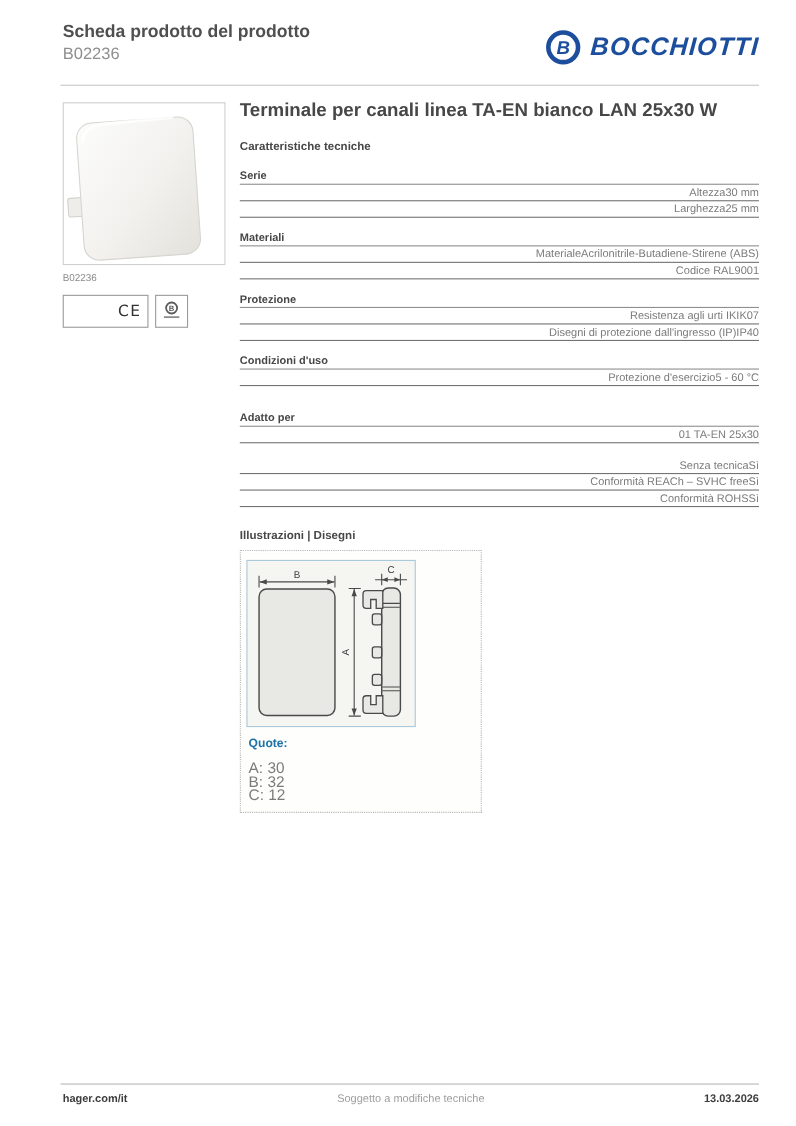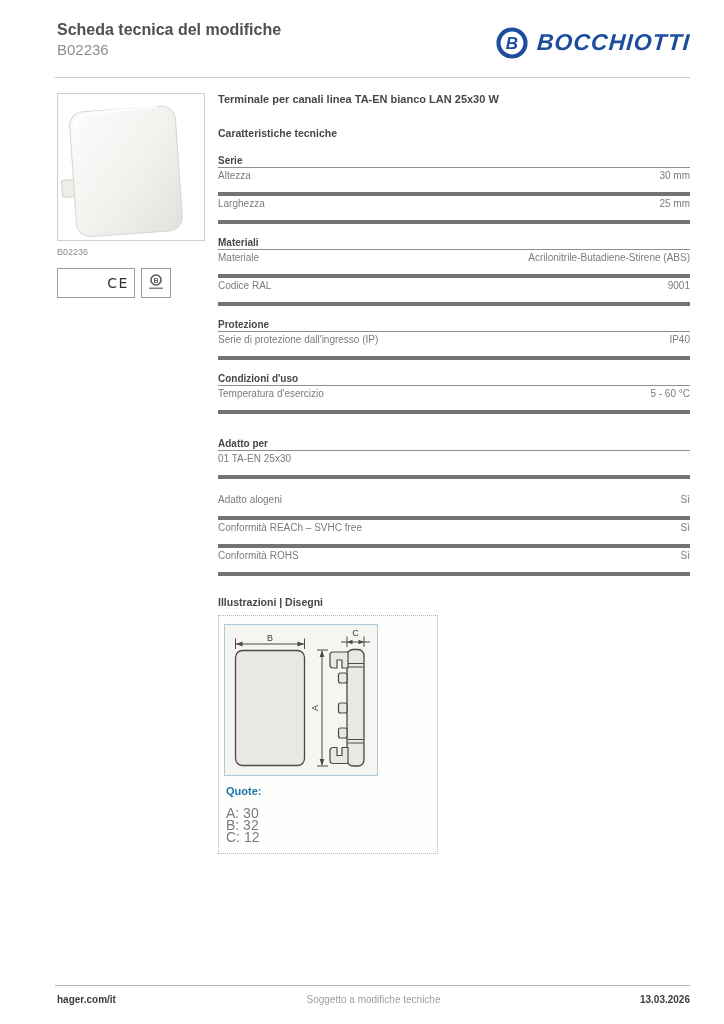--- a/index.html
+++ b/index.html
@@ -25,30 +25,30 @@
   .certs{margin-top:11px;display:flex;gap:6px;align-items:flex-start;}
   .cert-box{border:1px solid #9a9a9a;background:#fff;display:flex;flex-direction:column;
             align-items:center;justify-content:center;}
   .cert-ce{width:32px;height:28px;padding-left:44px;}
   .cert-ce span{font-size:14px;color:#303030;letter-spacing:1.5px;
                 font-family:"DejaVu Sans", sans-serif;}
   .cert-q{width:28px;height:28px;}
 
   
   .right-col{position:absolute;left:218px;top:93px;width:472px;}
-  .prod-title{font-size:11px;font-weight:bold;color:#474747;line-height:13px;}
+  .prod-title{font-size:17px;font-weight:bold;color:#474747;line-height:13px;}
   .char-heading{margin-top:21px;font-size:10.5px;font-weight:bold;color:#474747;}
   #tech-sections{margin-top:3px;}
   .section{margin-top:13px;}
   #tech-sections .section:nth-child(1){margin-top:16px;}
   #tech-sections .section:nth-child(5){margin-top:24px;}
   .sec-title{font-size:10px;font-weight:bold;color:#474747;
              padding-bottom:1px;border-bottom:1px solid #8f8f8f;}
-  .row{display:flex;justify-content:space-between;font-size:10px;color:#7b7b7b;
-       padding:2px 0 11px;border-bottom:4px solid #737373;line-height:11px;}
+  .row{display:flex;justify-content:flex-end;font-size:10px;color:#7b7b7b;
+       padding:2px 0 1px;border-bottom:1px solid #737373;line-height:11px;}
   .val{text-align:right;white-space:nowrap;}
 
   .ill-heading{margin-top:20px;font-size:10.5px;font-weight:bold;color:#474747;}
   .ill-box{margin-top:7px;width:208px;border:1px dotted #b5b5b5;background:#fefefd;
            padding:8px 5px 10px 5px;}
   .draw-box{width:152px;height:150px;border:1px solid #a9c9dc;background:#f5f5f2;}
   .draw-box svg{display:block;}
   .quote-heading{margin-top:9px;margin-left:2px;font-size:11px;font-weight:bold;color:#1e74a8;}
   #quote-list{margin-top:10px;margin-left:2px;}
   .quote-line{font-size:14px;color:#7b7b7b;line-height:12px;}
@@ -61,21 +61,21 @@
   .ftr-center{color:#9e9e9e;position:absolute;left:0;right:0;text-align:center;}
   .ftr-right{font-weight:bold;color:#3c3c3c;}
 </style>
 </head>
 <body>
 
 <div class="page">
 
   <header class="hdr">
     <div>
-      <h1>Scheda tecnica del modifiche</h1>
+      <h1>Scheda prodotto del prodotto</h1>
       <div class="subtitle">B02236</div>
     </div>
     <div class="logo">
       <svg width="36" height="36" viewBox="0 0 36 36">
         <circle cx="18" cy="19" r="13.5" fill="none" stroke="#1c4e9d" stroke-width="4.2"></circle>
         <text x="18" y="25" text-anchor="middle" font-size="17" font-weight="bold" font-style="italic" fill="#1c4e9d">B</text>
       </svg>
       <span class="logo-text">BOCCHIOTTI</span>
     </div>
   </header>
@@ -135,41 +135,45 @@
             <span class="val">Acrilonitrile-Butadiene-Stirene (ABS)</span>
           </div>
           <div class="row">
             <span class="lbl">Codice RAL</span>
             <span class="val">9001</span>
           </div>
         </div>
         <div class="section">
           <div class="sec-title">Protezione</div>
           <div class="row">
-            <span class="lbl">Serie di protezione dall'ingresso (IP)</span>
+            <span class="lbl">Resistenza agli urti IK</span>
+            <span class="val">IK07</span>
+          </div>
+          <div class="row">
+            <span class="lbl">Disegni di protezione dall'ingresso (IP)</span>
             <span class="val">IP40</span>
           </div>
         </div>
         <div class="section">
           <div class="sec-title">Condizioni d'uso</div>
           <div class="row">
-            <span class="lbl">Temperatura d'esercizio</span>
+            <span class="lbl">Protezione d'esercizio</span>
             <span class="val">5 - 60 °C</span>
           </div>
         </div>
         <div class="section">
           <div class="sec-title">Adatto per</div>
           <div class="row">
             <span class="lbl">01 TA-EN 25x30</span>
             <span class="val"></span>
           </div>
         </div>
         <div class="section">
           <div class="row">
-            <span class="lbl">Adatto alogeni</span>
+            <span class="lbl">Senza tecnica</span>
             <span class="val">Sì</span>
           </div>
           <div class="row">
             <span class="lbl">Conformità REACh – SVHC free</span>
             <span class="val">Sì</span>
           </div>
           <div class="row">
             <span class="lbl">Conformità ROHS</span>
             <span class="val">Sì</span>
           </div>

